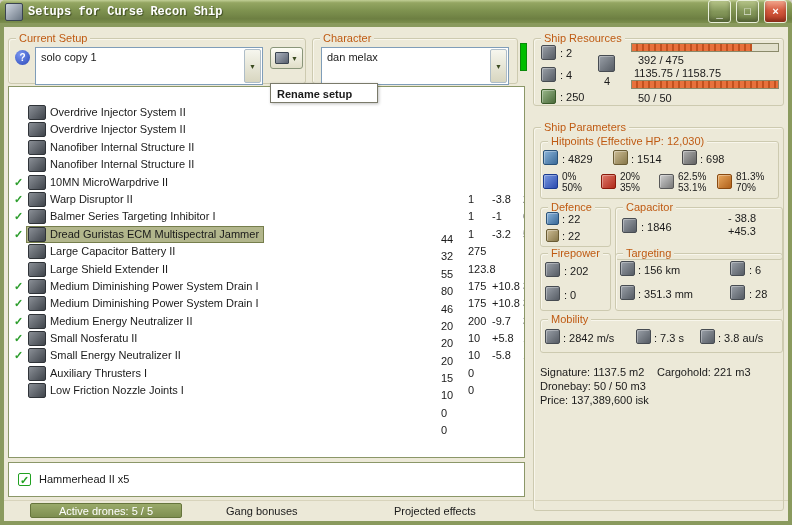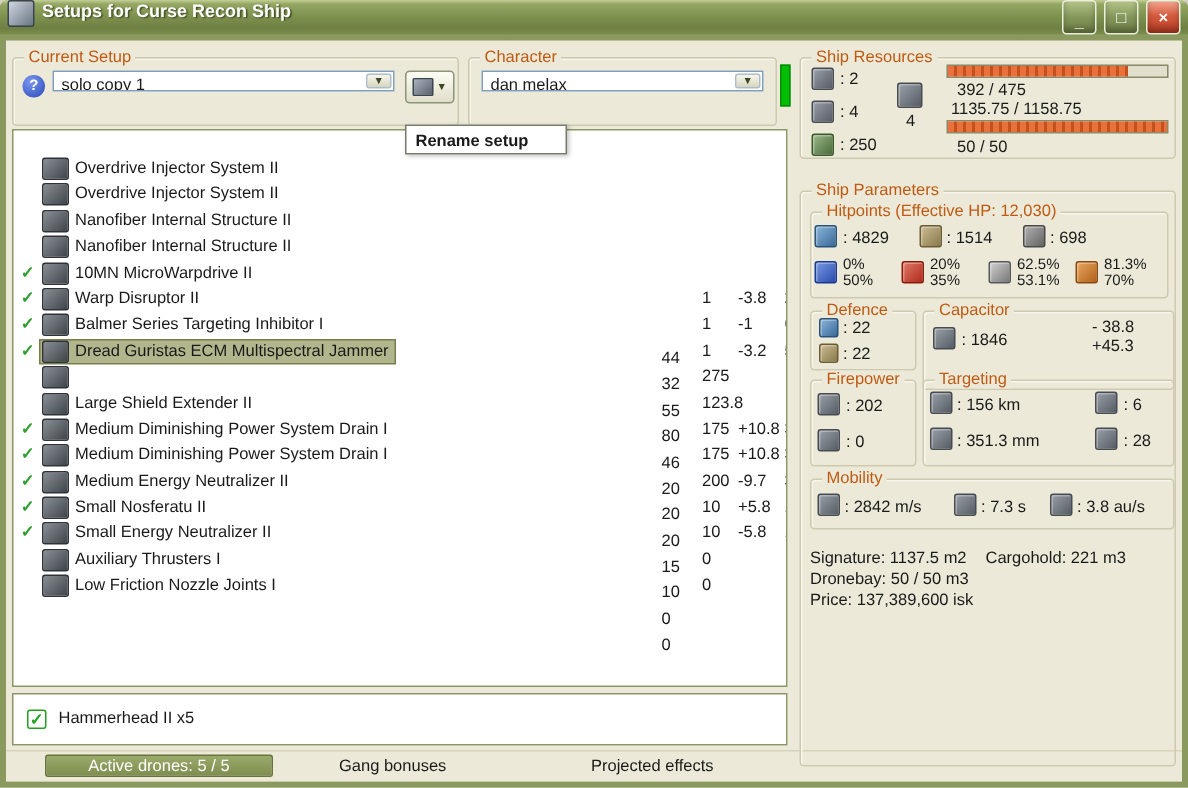--- a/index.html
+++ b/index.html
@@ -3,40 +3,40 @@
 <meta charset="utf-8">
 <style>
   html,body {margin:0; padding:0; background:#d4d0c8;}
   body {width:792px; height:525px; overflow:hidden;}
   .window {position:relative; width:792px; height:525px; background:#8a9a5e;
            font-family:"Liberation Sans", sans-serif; font-size:11px; color:#1a1a1a;
            border-radius:6px 6px 0 0;}
   
   .titlebar {position:absolute; left:0; top:0; right:0; height:23px; border-radius:5px 5px 0 0;
              background:linear-gradient(180deg,#c2cf96 0%,#94a662 12%,#7f9350 45%,#6d7f42 82%,#7c8f4e 100%);
-             display:flex; align-items:flex-start; padding:0 5px; gap:5px; box-sizing:border-box;}
+             display:flex; align-items:center; padding:0 5px; gap:5px; box-sizing:border-box;font-family:Liberation Mono, monospace;}
   .app-icon {width:16px; height:16px; background:linear-gradient(135deg,#cfd6e0,#6a7684);
              border:1px solid #3a4450; border-radius:2px; flex:none;}
   .title {color:#fff; font-weight:bold; font-size:12px; text-shadow:1px 1px 1px #3f4c22; flex:1;
           white-space:nowrap; overflow:hidden;}
   .winbtn {width:21px; height:21px; border-radius:3px; border:1px solid #e9efda; flex:none;
            display:flex; align-items:center; justify-content:center; color:#fff; font-weight:bold;
            font-size:11px; box-shadow:inset 0 -3px 4px rgba(0,0,0,.28); cursor:default;}
   .btn-min,.btn-max {background:linear-gradient(180deg,#b6c488,#84975a 50%,#6e8146);}
   .btn-close {background:linear-gradient(180deg,#f2a58c,#d55b40 45%,#b83a22);}
   .btn-min span {margin-top:7px;}
   
   .client {position:absolute; left:4px; right:4px; top:27px; bottom:4px; background:#ece9d8; overflow:hidden;}
   .grp {position:absolute; border:1px solid #cdcab0; border-radius:3px;
         box-shadow:inset 1px 1px 0 #f8f6ec; box-sizing:border-box;}
   .grp-label {position:absolute; top:-7px; left:7px; background:#ece9d8; padding:0 3px;
               color:#bf5a12; white-space:nowrap;}
   .abs {position:absolute; white-space:nowrap;}
   
-  .combo {position:absolute; background:#fff; border:1px solid #7F9DB9; height:14px;
+  .combo {position:absolute; background:#fff; border:1px solid #7F9DB9; height:38px;
           display:flex; align-items:stretch; box-sizing:border-box;}
   .combo-text {flex:1; padding:3px 0 0 5px; overflow:hidden; white-space:nowrap;}
   .combo-btn {width:15px; margin:1px; border:1px solid #aebdc8; border-radius:2px;
               background:linear-gradient(180deg,#f6f6ee,#d8d6c0); display:flex; align-items:center;
               justify-content:center; font-size:7px; color:#3a4a20;}
   .help {position:absolute; width:15px; height:15px; border-radius:50%;
          background:radial-gradient(circle at 35% 30%, #7a96f0, #2a48b8); color:#fff; font-weight:bold;
          font-size:10px; text-align:center; line-height:15px;}
   .pushbtn {position:absolute; background:linear-gradient(180deg,#fdfdf5,#e0dec8); border:1px solid #8a967a;
             border-radius:3px; display:flex; align-items:center; justify-content:center; gap:2px;
@@ -266,20 +266,21 @@
             <span class="mc c2">1</span>
             <span class="mc c3">-3.2</span>
             <span class="mc c4">55+28</span>
             <span class="mc c5"></span>
           </div>
 
           <div class="mrow">
 
             <span class="namebox">
               <span class="micon"></span>
+              <span class="mname">Large Capacitor Battery II</span>
             </span>
             <span class="mc c1">80</span>
             <span class="mc c2">275</span>
             <span class="mc c3"></span>
             <span class="mc c4"></span>
             <span class="mc c5"></span>
           </div>
 
           <div class="mrow">
 

